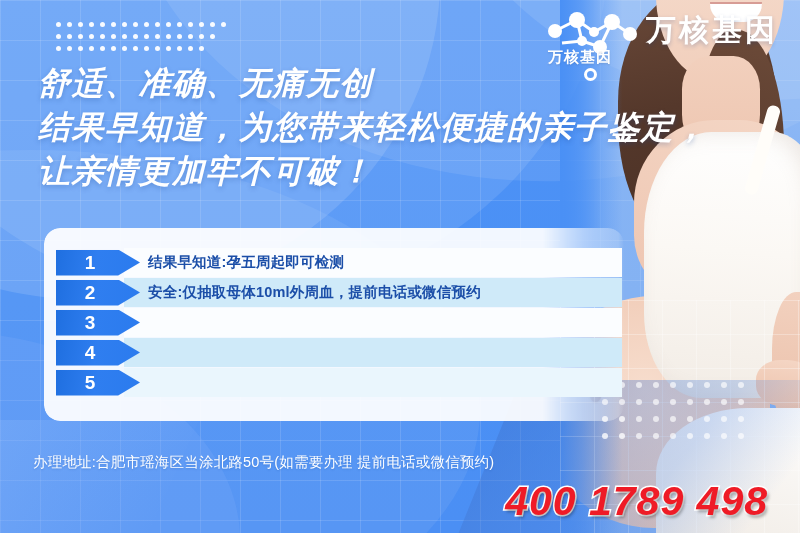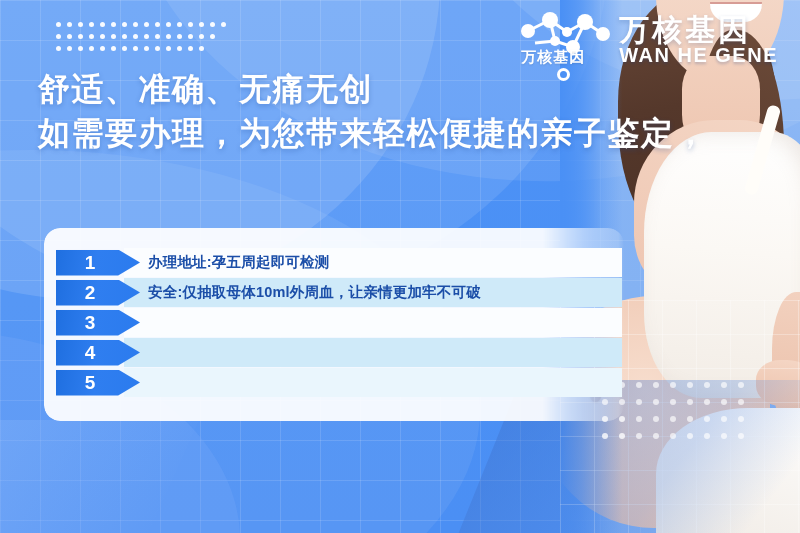--- a/index.html
+++ b/index.html
@@ -181,21 +181,21 @@
     font-size:30px; font-weight:bold; color:#fff; letter-spacing:3px;
     line-height:1.05; text-shadow:0 2px 4px rgba(20,60,130,.25);
   }
   .logo-en {
     font-size:20px; font-weight:bold; color:#fff; letter-spacing:1.5px;
     margin-top:-2px; text-shadow:0 2px 3px rgba(20,60,130,.25);
   }
 
   
   .headline {
-    position:absolute; left:38px; top:68px; width:620px;
+    position:absolute; left:38px; top:62px; width:620px;font-style:italic;
   }
   .headline .hl {
     font-size:32px; font-weight:bold; color:#fff;
     letter-spacing:1.5px; line-height:1.37;
     text-shadow:0 2px 5px rgba(25,70,150,.30);
     white-space:nowrap;
   }
 
   
   .card {
@@ -389,49 +389,51 @@
           <circle cx="86" cy="24" r="7"></circle>
           <circle cx="38" cy="31" r="5"></circle>
           <circle cx="56" cy="37" r="7"></circle>
         </g>
       </svg>
       <span class="logo-mark-text">万核基因</span>
       <span class="logo-ring"></span>
     </div>
     <div class="logo-words">
       <div class="logo-cn">万核基因</div>
-      <div class="logo-en">WAN HE GENE</div>
     </div>
   </div>
 
   <div class="headline">
     <div class="hl">舒适、准确、无痛无创</div>
-    <div class="hl">如需要办理，为您带来轻松便捷的亲子鉴定，</div>
+    <div class="hl">结果早知道，为您带来轻松便捷的亲子鉴定，</div>
+    <div class="hl">让亲情更加牢不可破！</div>
   </div>
 
   <div class="card"></div>
   <div class="rows" id="rows">
       <div class="row odd">
         <span class="stripe"></span>
         <span class="badge">1</span>
-        <span class="row-text">办理地址:孕五周起即可检测</span>
+        <span class="row-text">结果早知道:孕五周起即可检测</span>
       </div>
       <div class="row even">
         <span class="stripe"></span>
         <span class="badge">2</span>
-        <span class="row-text">安全:仅抽取母体10ml外周血，让亲情更加牢不可破</span>
+        <span class="row-text">安全:仅抽取母体10ml外周血，提前电话或微信预约</span>
       </div>
       <div class="row odd">
         <span class="stripe"></span>
         <span class="badge">3</span>
       </div>
       <div class="row even">
         <span class="stripe"></span>
         <span class="badge">4</span>
       </div>
       <div class="row odd">
         <span class="stripe"></span>
         <span class="badge">5</span>
       </div>
     </div>
 
+  <div class="address">办理地址:合肥市瑶海区当涂北路50号(如需要办理 提前电话或微信预约)</div>
+  <div class="phone">400 1789 498</div>
 
 </div>
 
 </body></html>

